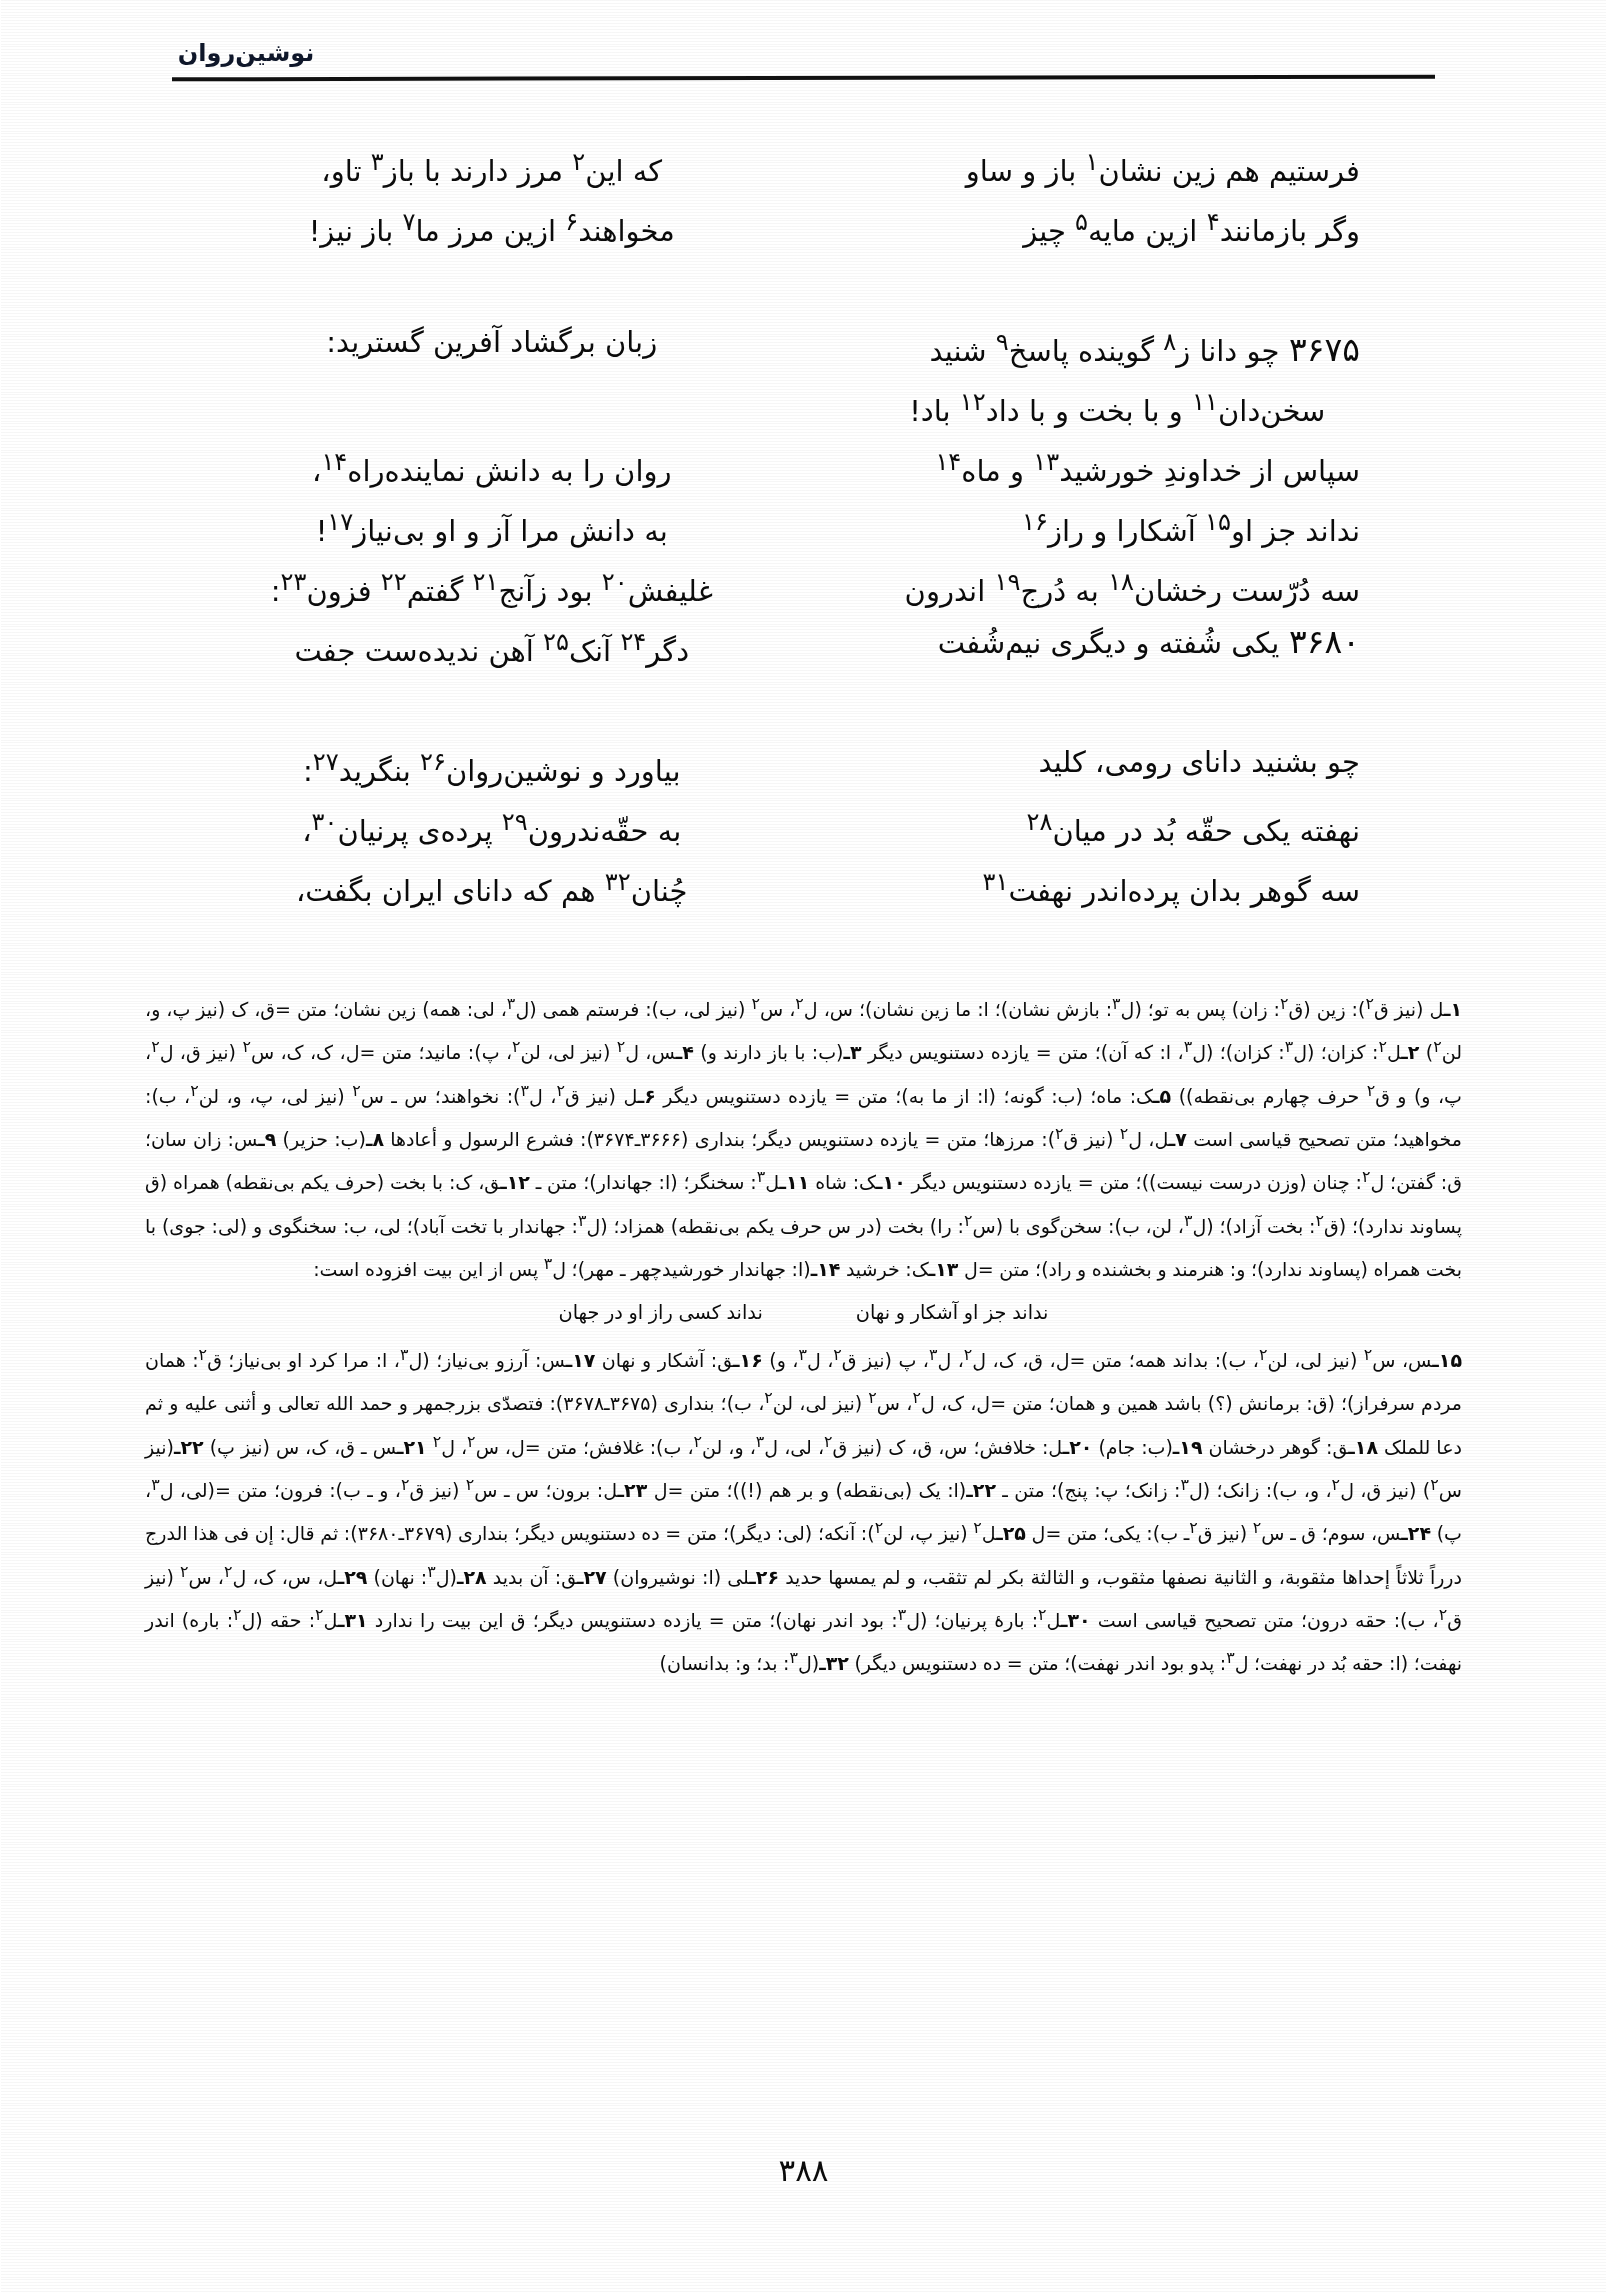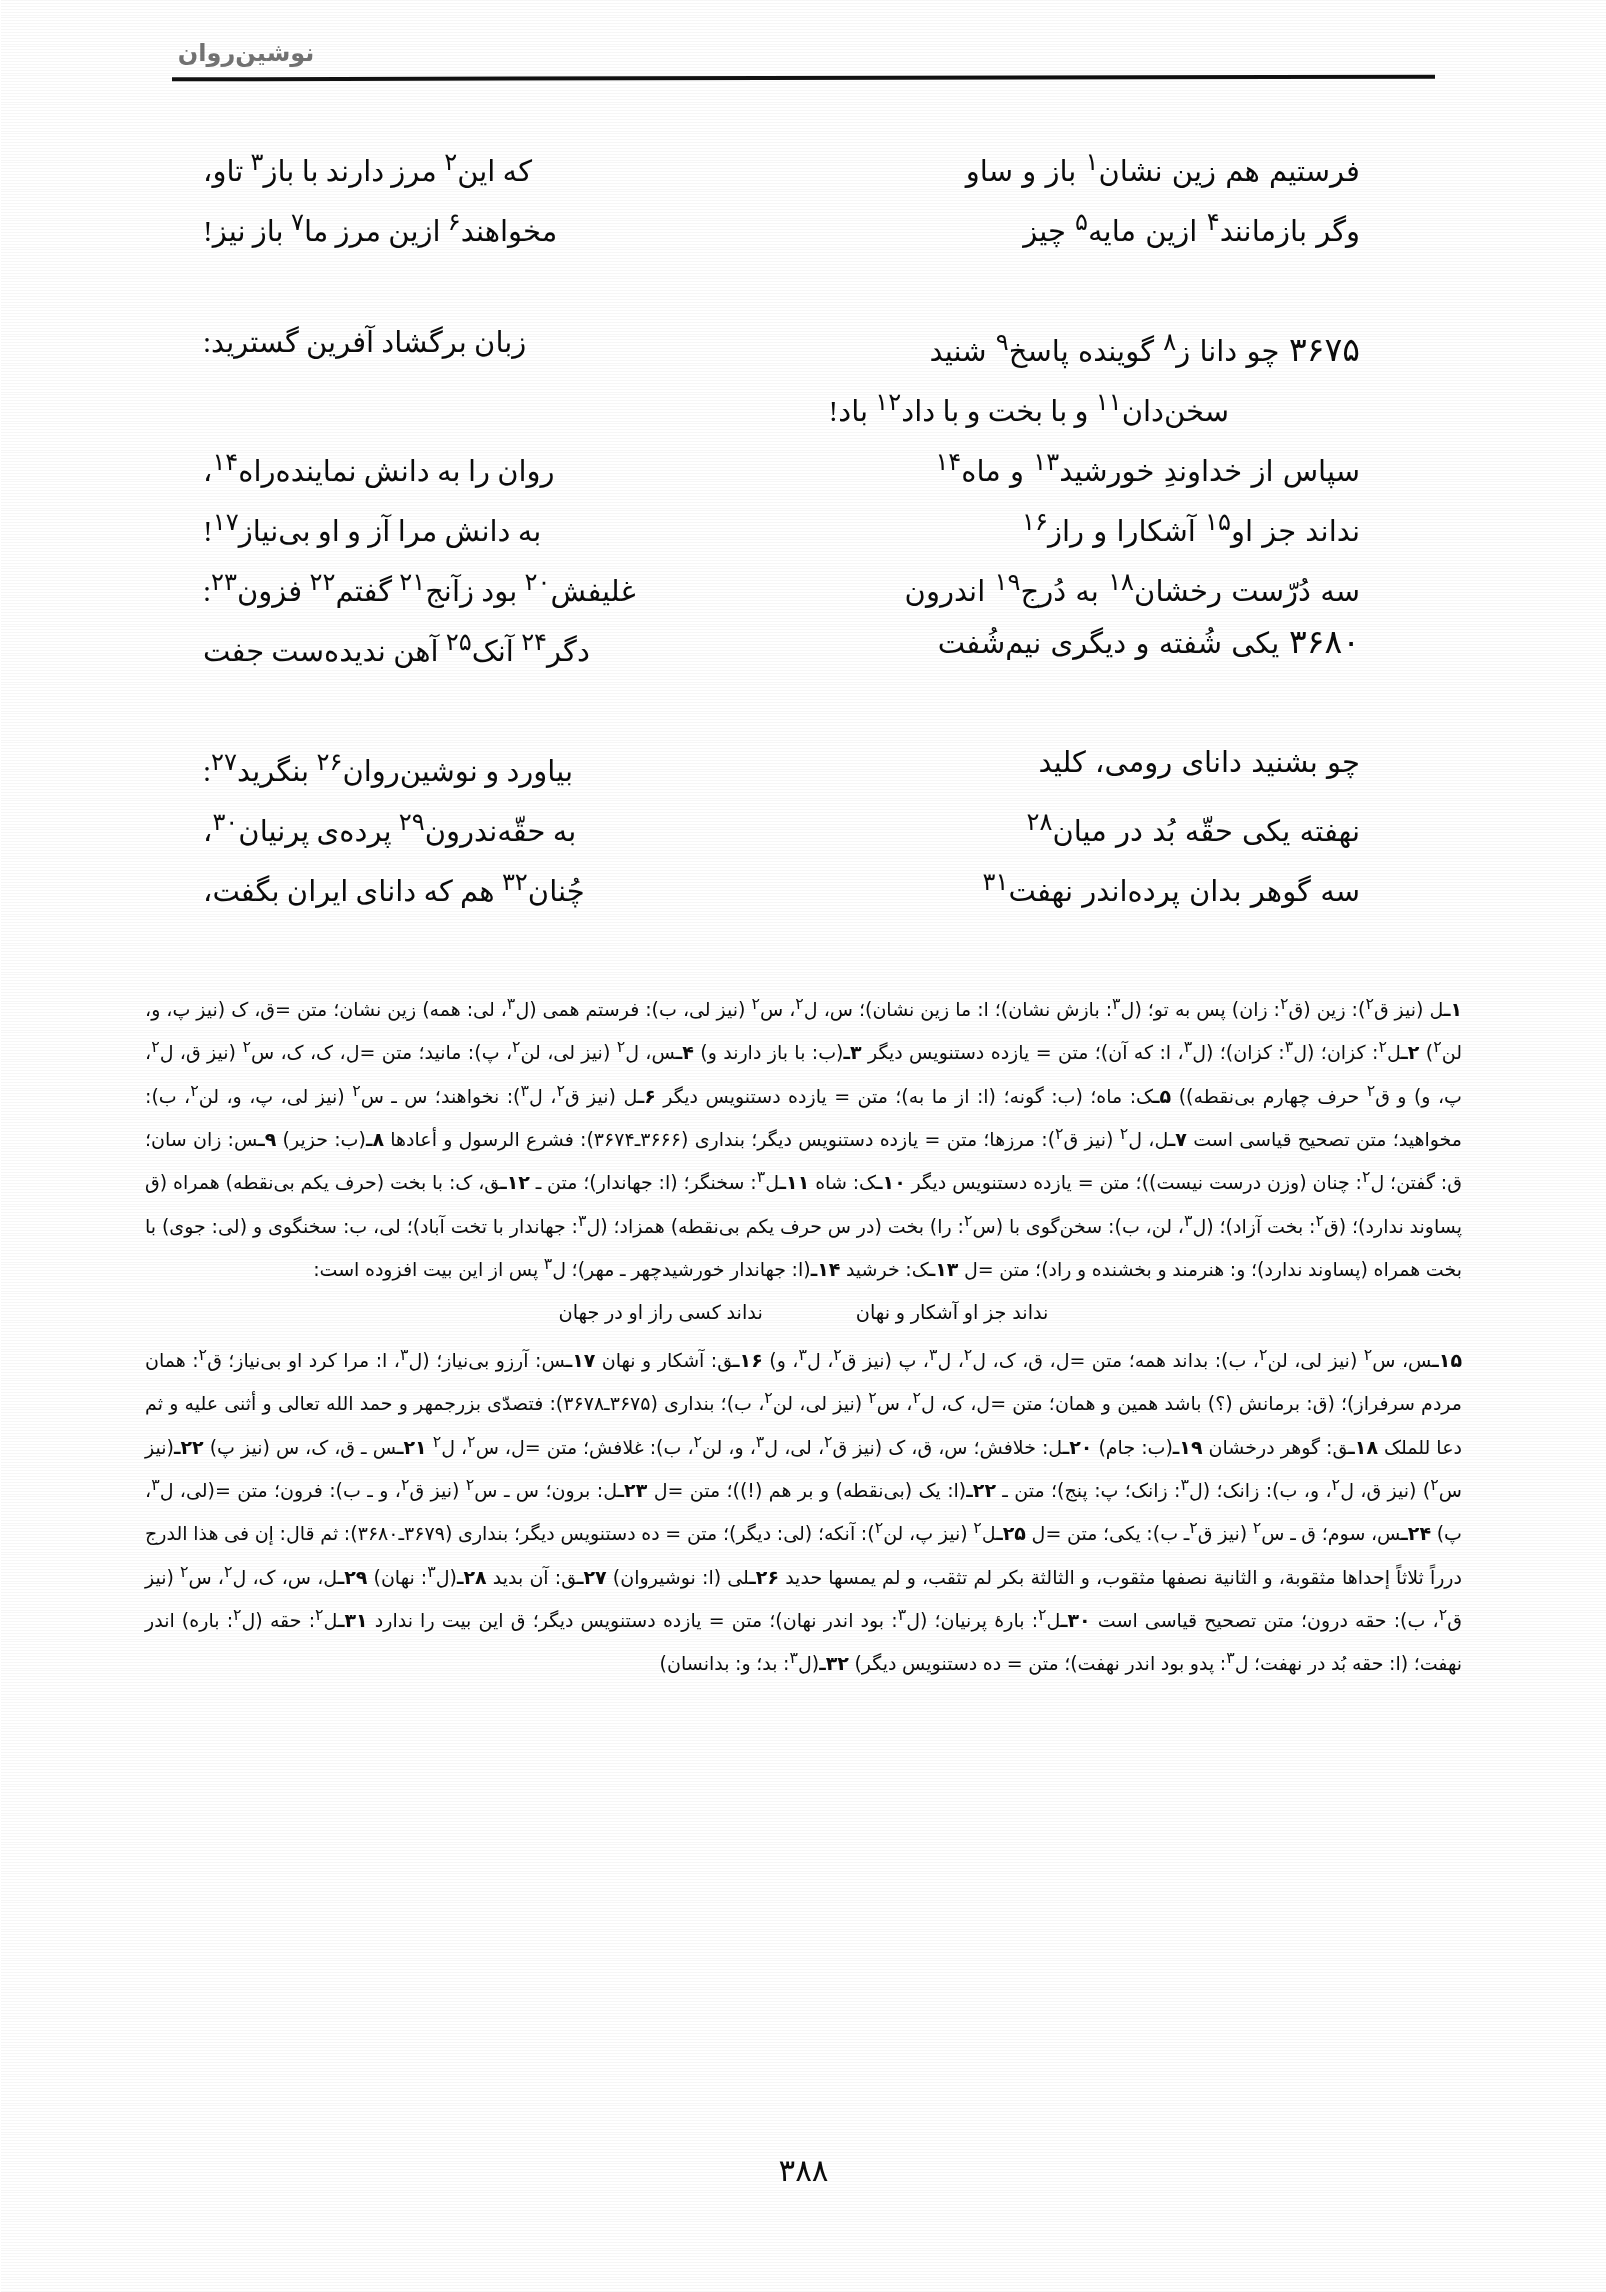--- a/index.html
+++ b/index.html
@@ -25,21 +25,21 @@
     top:37px; left:172px; right:172px;
     height:52px;
   }
   .runhead-title{
     text-align:left;
     font-size:24px;
     font-weight:bold;
     letter-spacing:0px;
     line-height:33px;
     padding-left:5.8px;
-    color:#737373;
+    color:#0f172a;
   }
   .runhead-rule{
     margin-top:5.8px;
     height:3.9px;
     background:#111;
     width:100%;
     transform:rotate(-0.12deg);
   }
 
   
@@ -66,23 +66,22 @@
     letter-spacing:0.5px;
   }
   .hemi.right{
     width:52%;
     text-align:right;
     padding-right:46px;
     box-sizing:border-box;
   }
   .hemi.left{
     width:48%;
-    text-align:left;
+    text-align:center;
     box-sizing:border-box;
-    font-family:Liberation Serif, serif;
   }
   .hemi.right .inner,
   .hemi.left .inner{ display:inline-block; }
 
   .bnum{
     font-size:33px;
     margin-left:9.7px;
     letter-spacing:0px;
   }
 

